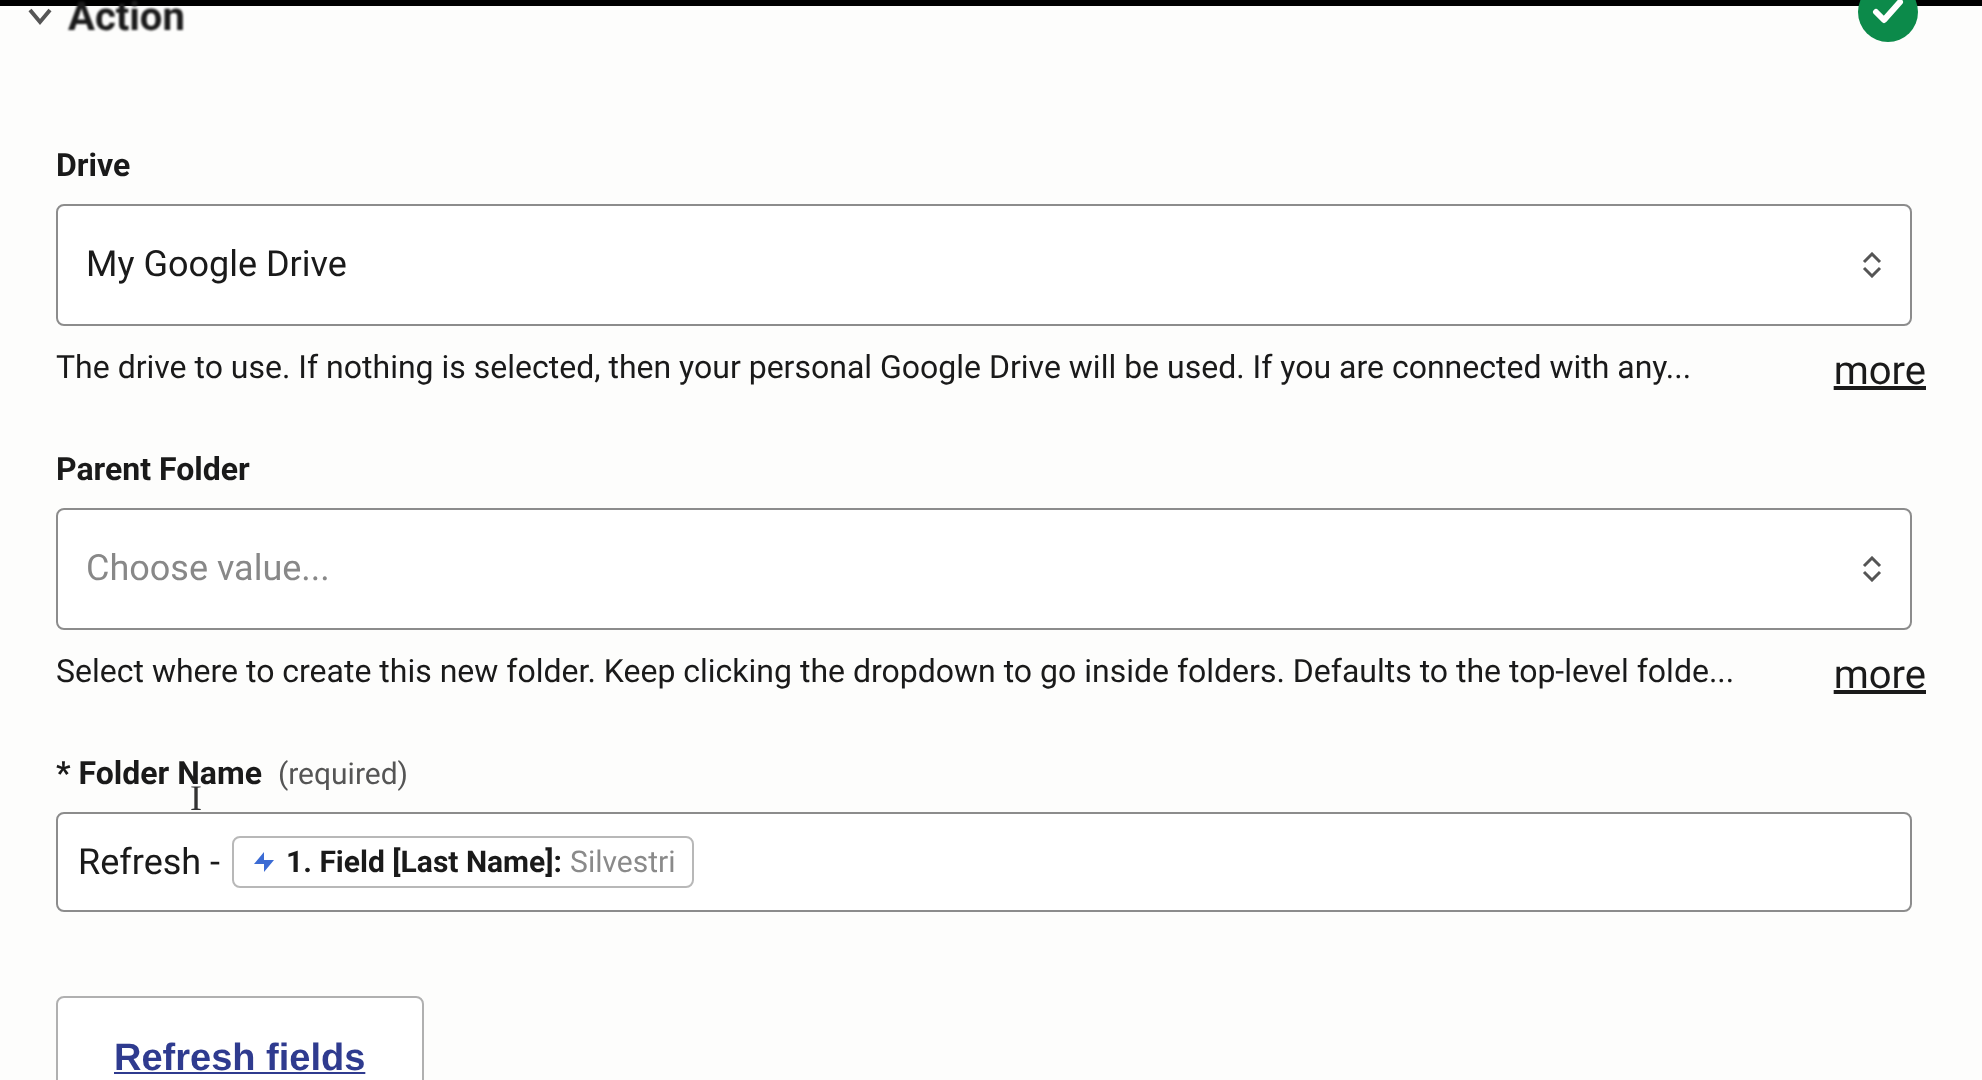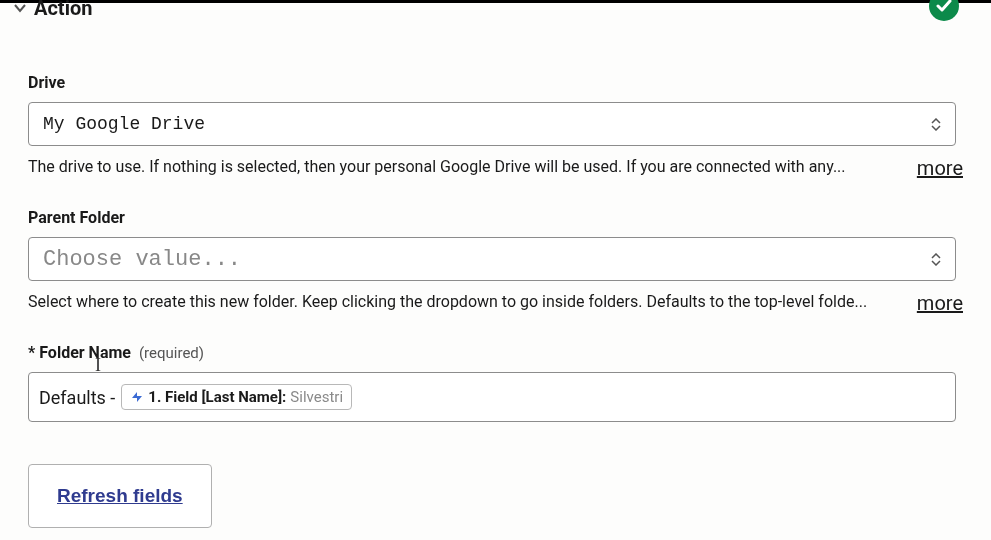--- a/index.html
+++ b/index.html
@@ -70,34 +70,33 @@
       font-weight: 400;
       color: #555;
       font-size: 15px;
     }
     .asterisk { font-weight:700; }
     .select-box {
       width: 928px;
       border: 1px solid #8c8c8c;
       border-radius: 4px;
       background: #fff;
-      height: 44px;
+      height: 61px;
       display: flex;
       align-items: center;
       padding: 0 14px;
       justify-content: space-between;
       cursor: pointer;
-      font-family: Liberation Mono, monospace;
     }
     .select-value {
       font-size: 18px;
       color: #1a1a1a;
     }
     .select-placeholder {
-      font-size: 22px;
+      font-size: 18px;
       color: #888;
     }
     .stepper-icon {
       display: flex;
       flex-direction: column;
       gap: 1px;
     }
     .stepper-icon svg { display:block; }
     .help-row {
       display: flex;
@@ -254,21 +253,21 @@
       <span class="more-link">more</span>
     </div>
   </div>
 
   <div class="field-block">
     <div class="field-label">
       <span><span class="asterisk">*</span> <span>Folder Name</span></span>
       <span class="label-hint">(required)</span>
     </div>
     <div class="token-input">
-      <span class="token-text">Defaults - </span>
+      <span class="token-text">Refresh - </span>
       <span class="text-cursor-mark">I</span>
       <span class="pill">
         <span class="pill-icon">
           <svg width="14" height="14" viewBox="0 0 14 14">
               <path d="M2 8 L7 2 L7 6 L12 6 L7 12 L7 8 Z" fill="#3b6bd4"></path>
             </svg>
         </span>
         <span class="pill-label">1. Field [Last Name]: </span>
           <span class="pill-value">Silvestri</span>
       </span>

